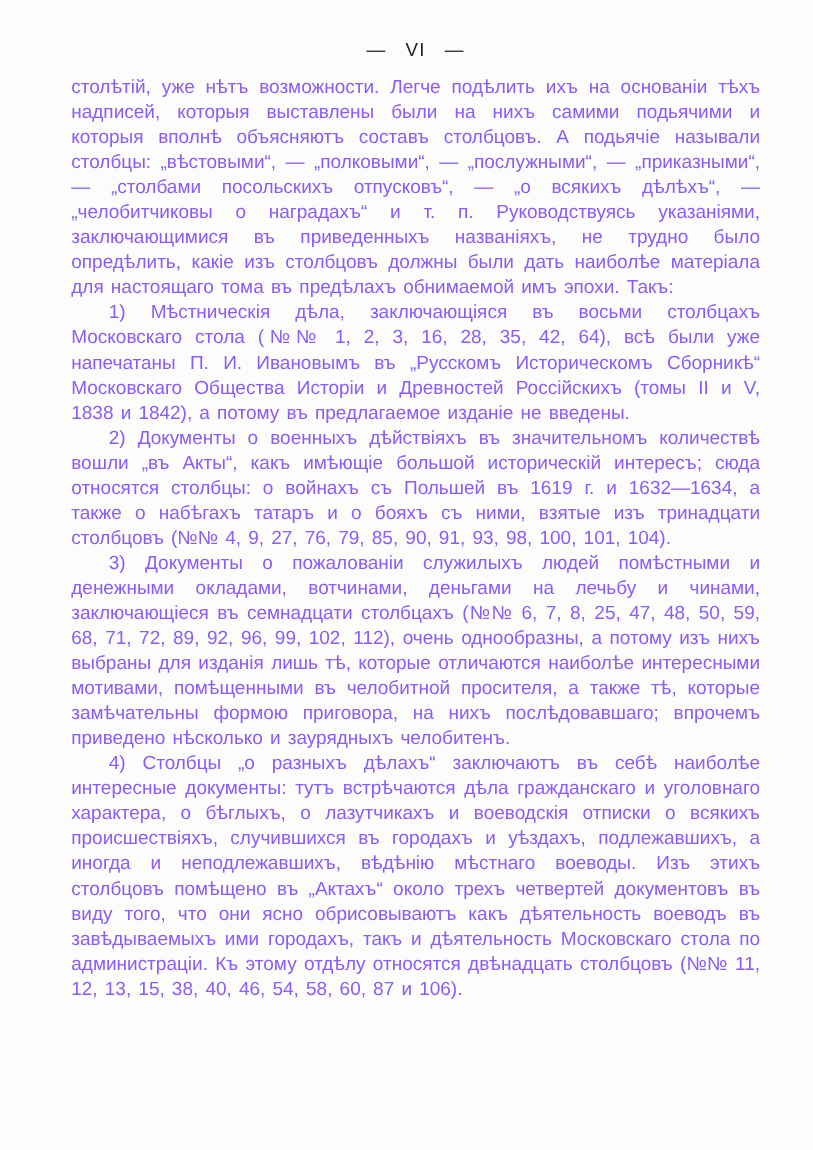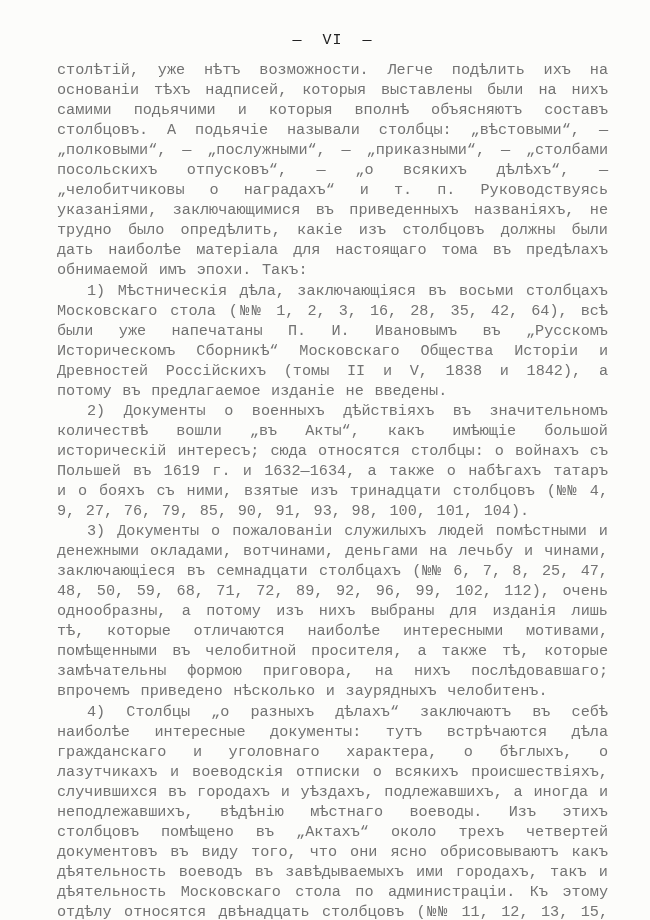--- a/index.html
+++ b/index.html
@@ -6,21 +6,21 @@
     margin: 0;
     padding: 0;
     background: #f4f4f2;
   }
   .page {
     position: relative;
     width: 650px;
     height: 920px;
     background: #fcfcfa;
     color: #1c1c1c;
-    font-family: Liberation Mono, monospace;
+    font-family: Liberation Sans, sans-serif;
     overflow: hidden;
     box-sizing: border-box;
   }
   .page-header {
     position: absolute;
     top: 32px;
     left: 57px;
     width: 551px;
     text-align: center;
     font-size: 15px;
@@ -33,21 +33,21 @@
     top: 60px;
     left: 57px;
     width: 551px;
   }
   .text-block p {
     margin: 0;
     text-align: justify;
     font-size: 15.2px;
     line-height: 20.05px;
     word-spacing: 1.5px;
-    color: #737373;
+    color: #8b5cf6;
   }
   .text-block p.indented {
     text-indent: 30px;
   }
 </style>
 </head>
 <body>
 
 <div class="page">
   <div class="page-header">— VI —</div>

